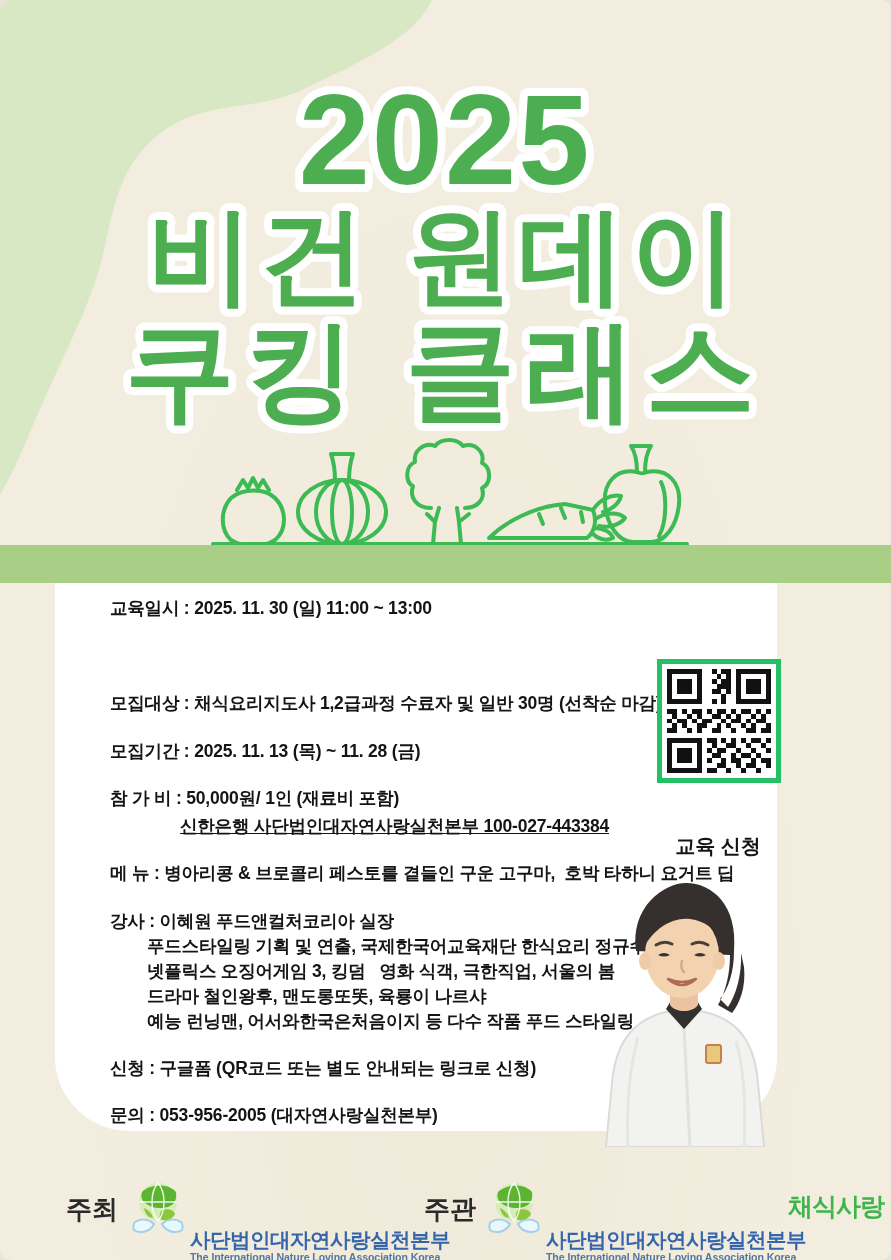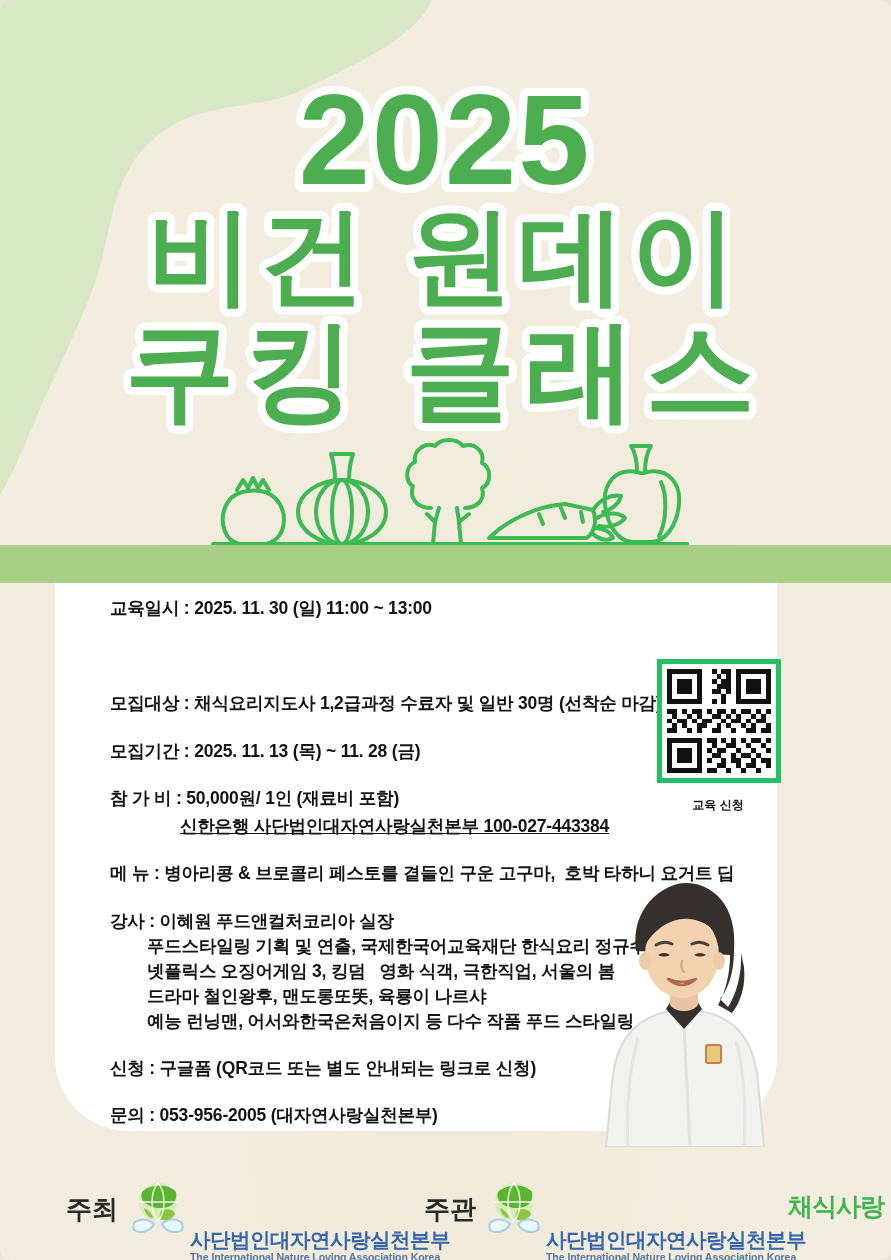--- a/index.html
+++ b/index.html
@@ -55,22 +55,22 @@
   }
   .indent-bank{left:125px;text-decoration:underline;}
   .indent-sub{left:92px;}
   
   .qr-box{
     left:657px;top:659px;width:114px;height:114px;
     background:#ffffff;border:5px solid #24c065;
     display:flex;align-items:center;justify-content:center;
   }
   .qr-label{
-    left:655px;top:797px;width:126px;
-    text-align:center;font-size:12px;font-weight:700;color:#141414;
+    left:655px;top:833px;width:126px;
+    text-align:center;font-size:20px;font-weight:700;color:#141414;
   }
   
   .chef-svg{left:578px;top:877px;}
   
   .footer-label{font-size:26px;font-weight:600;color:#2a2a2a;}
   .host-label{left:66px;top:1192px;}
   .org-label{left:424px;top:1192px;}
   .logo1{left:132px;top:1180px;}
   .logo2{left:488px;top:1180px;}
   .orgblock{position:absolute;width:260px;margin-top:42px;}

